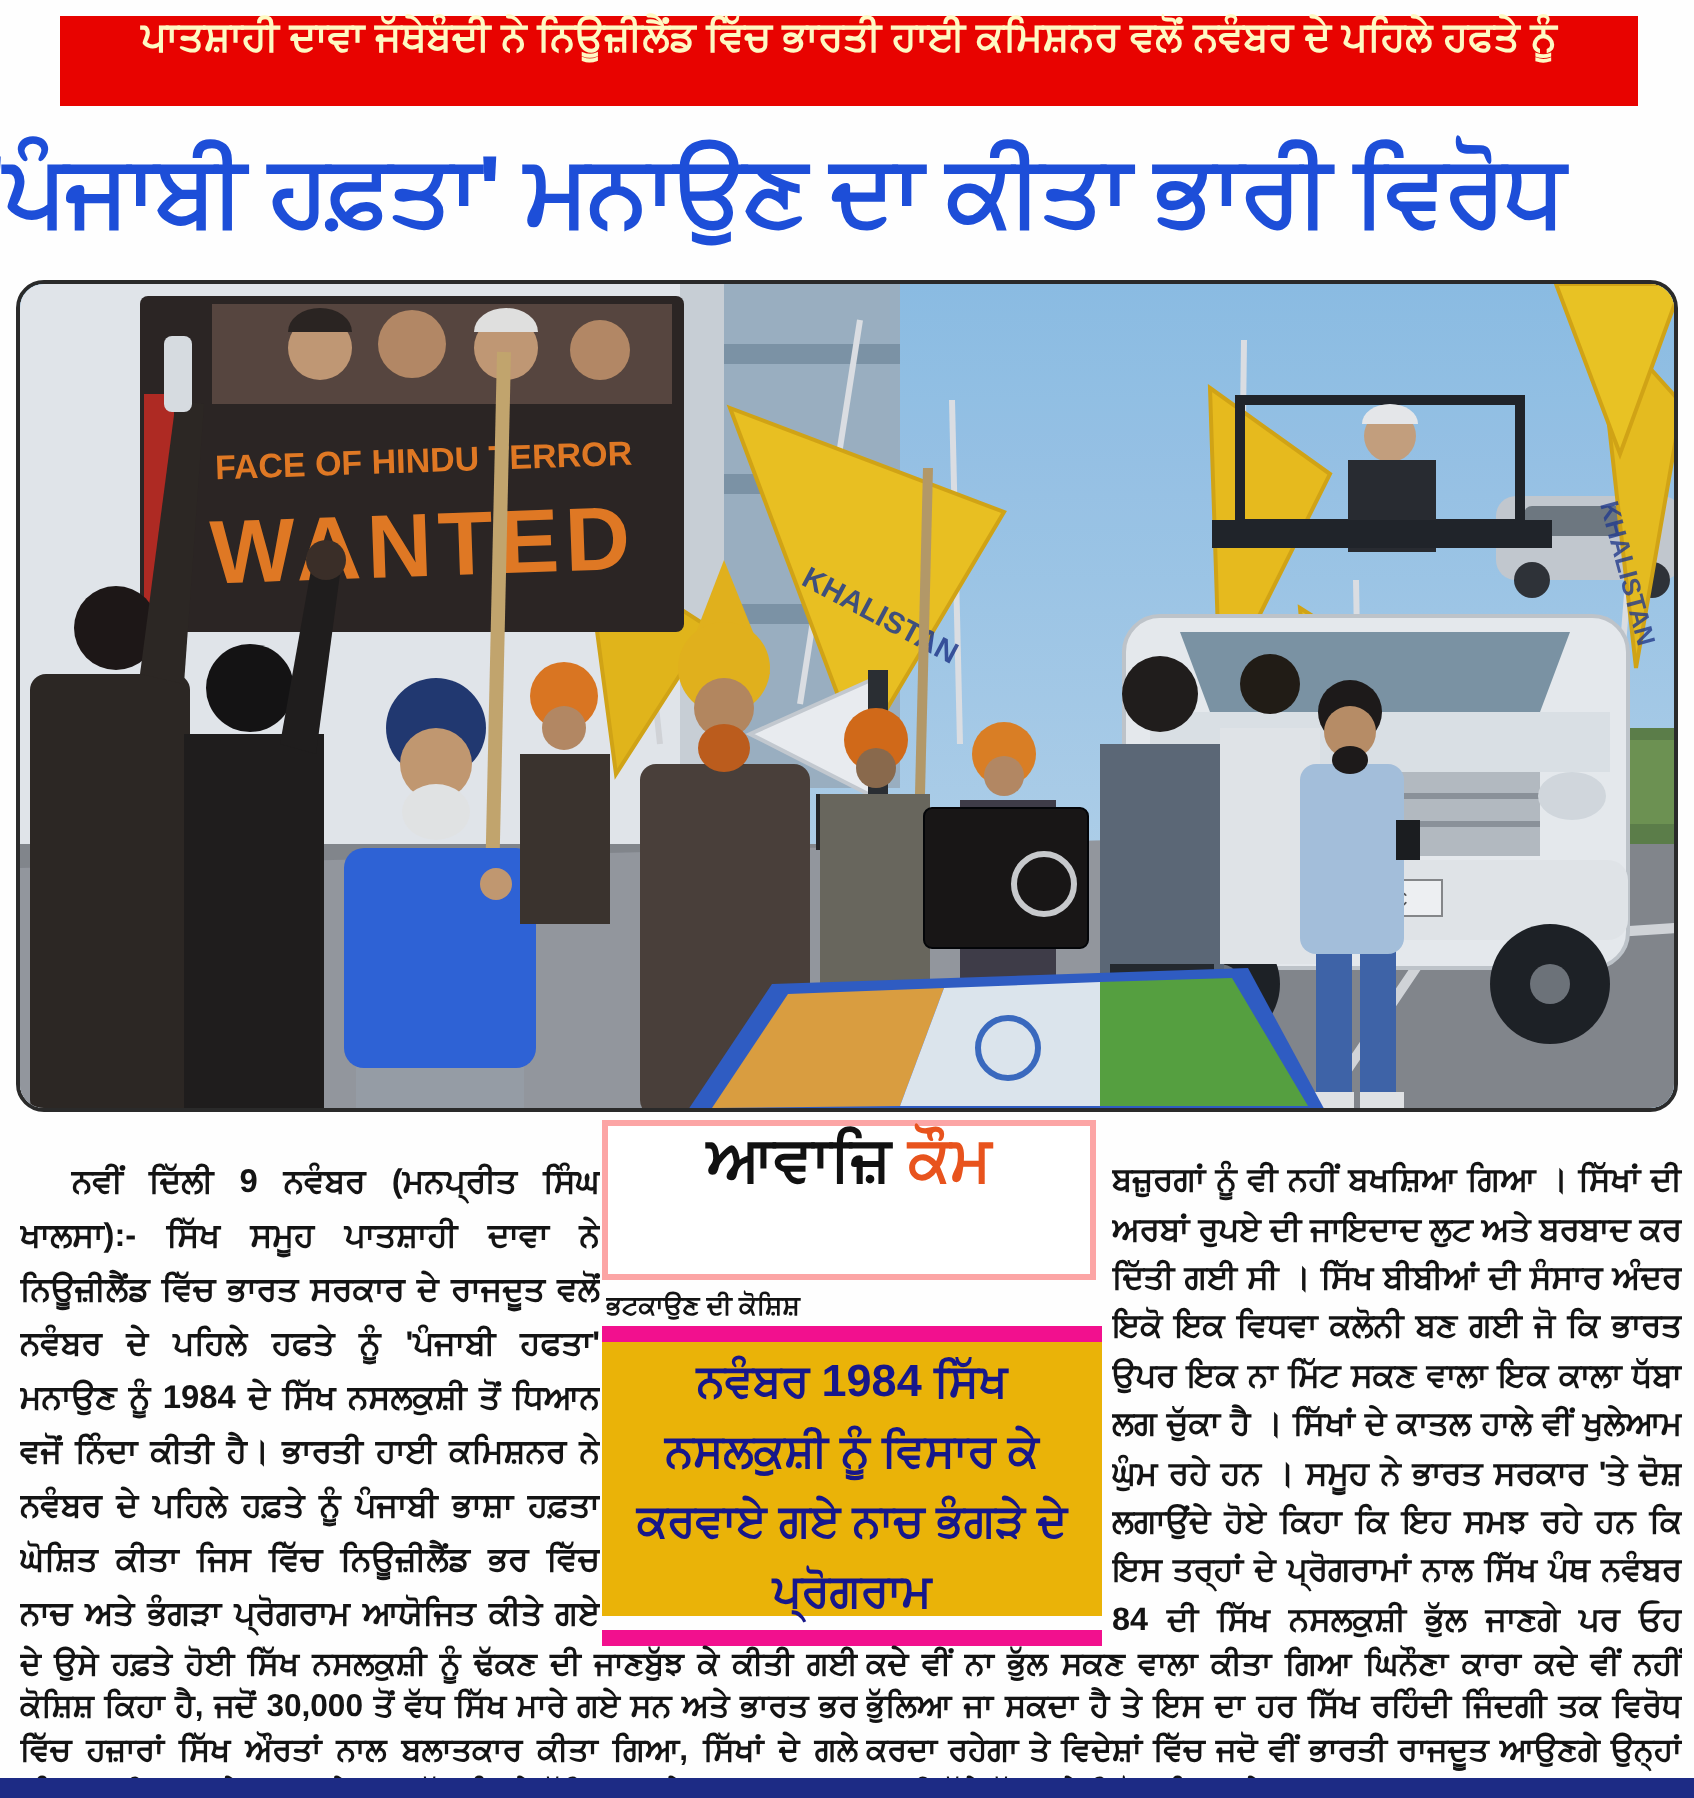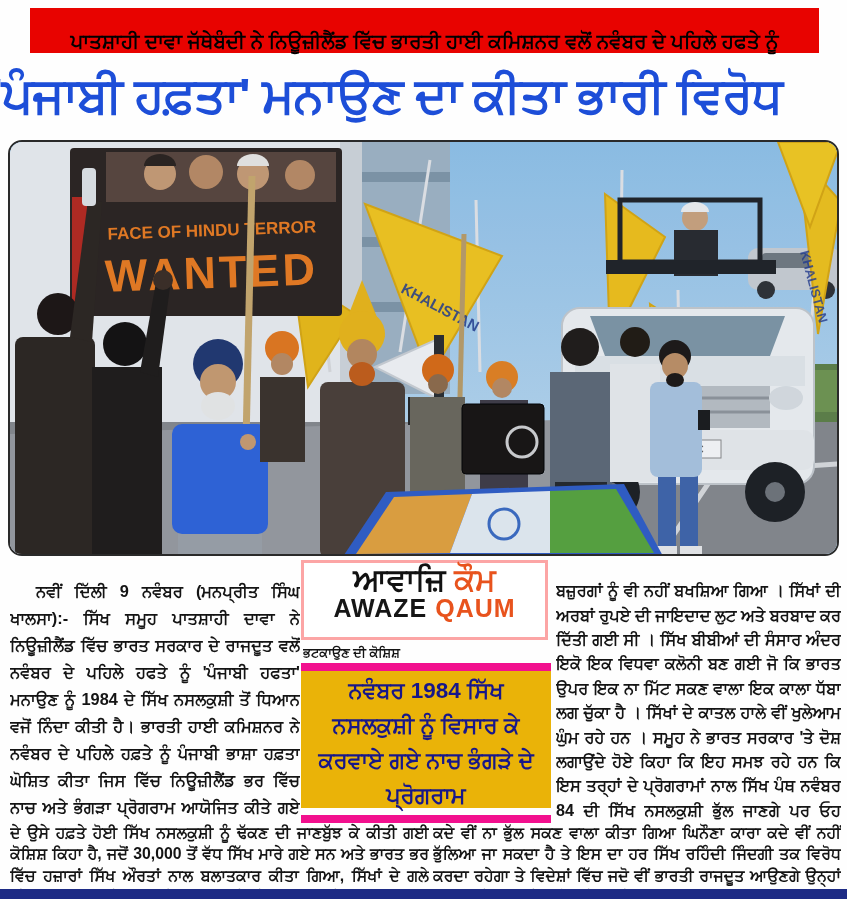--- a/index.html
+++ b/index.html
@@ -4,22 +4,22 @@
 <style>
   html,body{margin:0;padding:0;}
   body{
     width:847px;height:899px;position:relative;overflow:hidden;
     background:#fefefe;
     font-family:"Liberation Sans","DejaVu Sans",sans-serif;
     color:#141414;
   }
   .kicker{
     position:absolute;left:30px;top:8px;width:789px;height:45px;
-    background:#e80300;color:#000000;
-    display:flex;align-items:flex-end;justify-content:center;
+    background:#e80300;color:#fef9c3;
+    display:flex;align-items:flex-start;justify-content:center;
     font-size:20px;font-weight:700;white-space:nowrap;
   }
   .headline{
     position:absolute;left:0;top:57px;width:773px;height:78px;
     display:flex;align-items:center;justify-content:center;
     font-size:49px;font-weight:800;color:#1d4ed8;
     letter-spacing:-1px;white-space:nowrap;
   }
   .photo{
     position:absolute;left:8px;top:140px;width:831px;height:416px;
@@ -254,22 +254,20 @@
 
     <rect x="0" y="0" width="831" height="416" fill="#3a6a9c" opacity="0.05"></rect>
   </svg>
 </div>
 
 <p class="colL"><strong>ਨਵੀਂ ਦਿੱਲੀ 9 ਨਵੰਬਰ (ਮਨਪ੍ਰੀਤ ਸਿੰਘ ਖਾਲਸਾ):-</strong><span> ਸਿੱਖ ਸਮੂਹ ਪਾਤਸ਼ਾਹੀ ਦਾਵਾ ਨੇ ਨਿਊਜ਼ੀਲੈਂਡ ਵਿੱਚ ਭਾਰਤ ਸਰਕਾਰ ਦੇ ਰਾਜਦੂਤ ਵਲੋਂ ਨਵੰਬਰ ਦੇ ਪਹਿਲੇ ਹਫਤੇ ਨੂੰ 'ਪੰਜਾਬੀ ਹਫਤਾ' ਮਨਾਉਣ ਨੂੰ 1984 ਦੇ ਸਿੱਖ ਨਸਲਕੁਸ਼ੀ ਤੋਂ ਧਿਆਨ ਵਜੋਂ ਨਿੰਦਾ ਕੀਤੀ ਹੈ। ਭਾਰਤੀ ਹਾਈ ਕਮਿਸ਼ਨਰ ਨੇ ਨਵੰਬਰ ਦੇ ਪਹਿਲੇ ਹਫ਼ਤੇ ਨੂੰ ਪੰਜਾਬੀ ਭਾਸ਼ਾ ਹਫ਼ਤਾ ਘੋਸ਼ਿਤ ਕੀਤਾ ਜਿਸ ਵਿੱਚ ਨਿਊਜ਼ੀਲੈਂਡ ਭਰ ਵਿੱਚ ਨਾਚ ਅਤੇ ਭੰਗੜਾ ਪ੍ਰੋਗਰਾਮ ਆਯੋਜਿਤ ਕੀਤੇ ਗਏ ਹਨ। ਹਾਲਾਂਕਿ, ਸਿੱਖ ਸੰਗਠਨ ਪਾਤਸ਼ਾਹੀ ਦਾਵਾ ਨਿਊਜ਼ੀਲੈਂਡ ਨੇ ਇਸ ਕਦਮ ਦੀ ਸਖਤ ਨਿੰਦਾ ਕੀਤੀ ਹੈ, ਇਸਨੂੰ ਨਵੰਬਰ 1984</span></p>
 
 <div class="logoBox">
   <div class="logoPa"><span>ਆਵਾਜ਼ਿ</span>
     <span class="or">ਕੌਮ</span></div>
-  <div class="logoEn"><span>AWAZE</span>
-    <span class="or">QAUM</span></div>
 </div>
 
 <div class="midFrag">ਭਟਕਾਉਣ ਦੀ ਕੋਸ਼ਿਸ਼</div>
 
 <div class="pullquote">
   <div class="pqRule"></div>
   <div class="pqBody">ਨਵੰਬਰ 1984 ਸਿੱਖ ਨਸਲਕੁਸ਼ੀ ਨੂੰ ਵਿਸਾਰ ਕੇ ਕਰਵਾਏ ਗਏ ਨਾਚ ਭੰਗੜੇ ਦੇ ਪ੍ਰੋਗਰਾਮ</div>
   <div class="pqRule"></div>
 </div>
 

